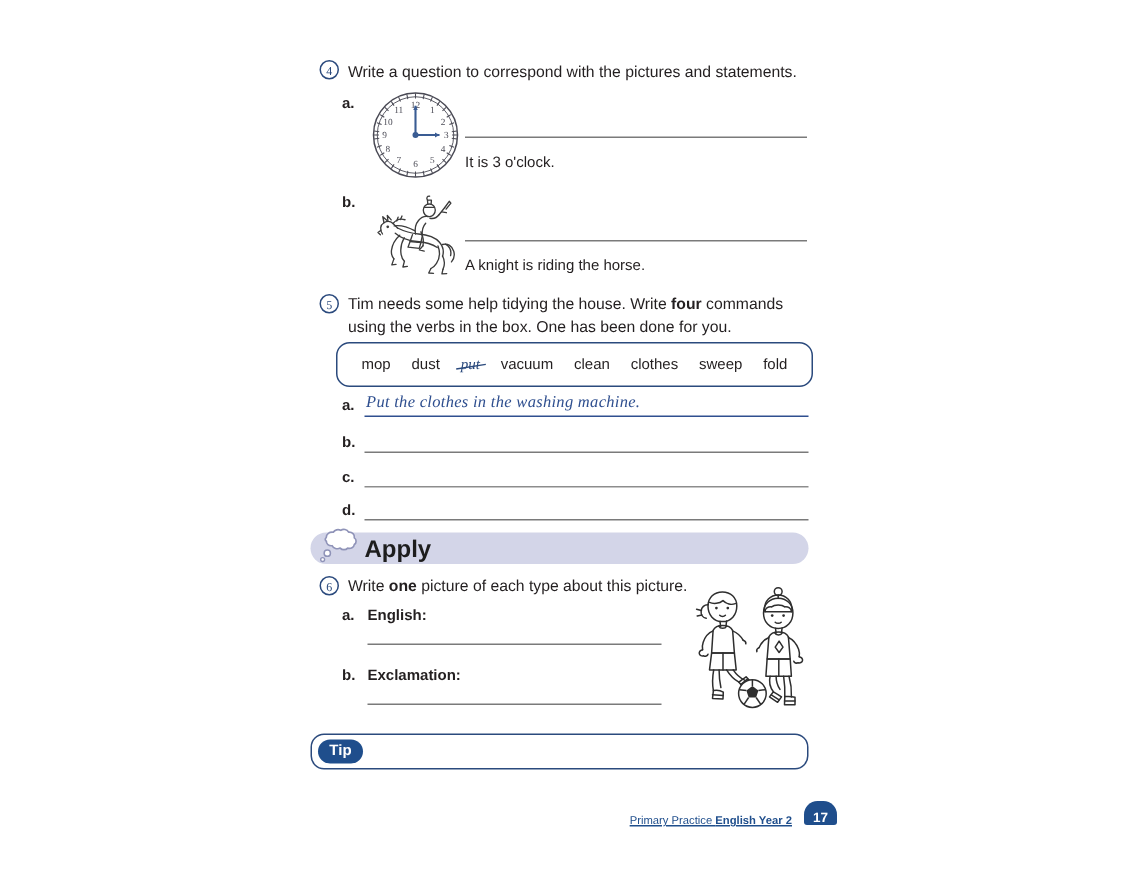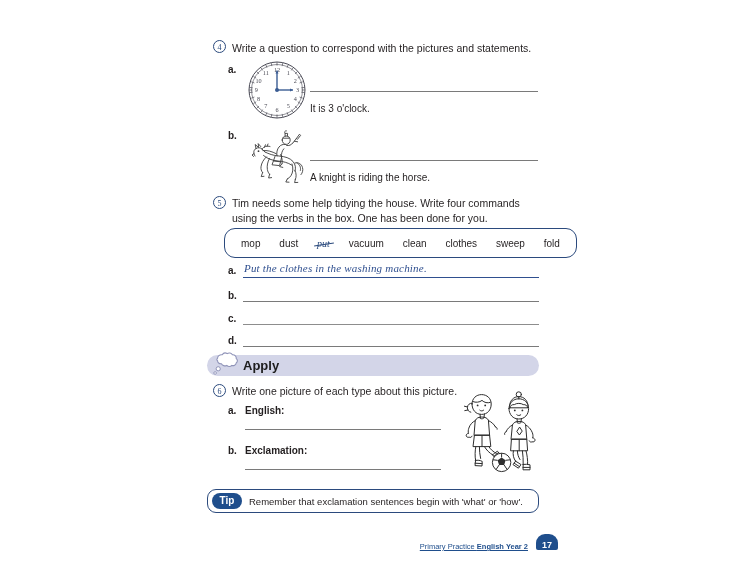--- a/index.html
+++ b/index.html
@@ -25,21 +25,21 @@
     text-align:center;
     font-family:"Liberation Serif", serif;
     box-sizing:border-box;
   }
   .qtext{
     position:absolute;
     font-size:10.5px;
     line-height:15px;
     color:#231f20;
   }
-  .qtext b{font-weight:normal;}
+  .qtext b{font-weight:bold;}
 
   .sublabel{
     position:absolute;
     font-size:10px;
     font-weight:bold;
     color:#231f20;
   }
 
   .rule{
     position:absolute;
@@ -102,21 +102,21 @@
   .rule.blue{background:#2f4f8f;}
 
   
   .apply-banner{
     position:absolute;
     background:#d3d5e8;
     border-radius:11px;
   }
   .apply-label{
     position:absolute;
-    font-size:13px;
+    font-size:16px;
     font-weight:bold;
     color:#1d1d1d;
   }
 
   
   .tipbox{
     position:absolute;
     border:1.1px solid #2b4a7d;
     border-radius:9px;
     box-sizing:border-box;
@@ -290,21 +290,21 @@
 
   <div class="rule" style="left:310px;top:160px;width:228px;"></div>
   <div class="statement" style="left:310px;top:172px;">A knight is riding the horse.</div>
 
   <div class="qnum" style="left:213px;top:196px;">5</div>
   <div class="qtext" style="left:232px;top:196px;width:300px;">
     <span>Tim needs some help tidying the house. Write </span><b>four</b><span> commands using the</span>
     <span>verbs in the box. One has been done for you.</span>
   </div>
 
-  <div class="wordbank" style="left:224px;top:228px;width:353px;height:30px;border-radius:11px;">
+  <div class="wordbank" style="left:224px;top:228px;width:318px;height:30px;">
     <div class="wordbank-inner">
       <span class="word">mop</span>
       <span class="word">dust</span>
       <span class="word struck">put</span>
       <span class="word">vacuum</span>
       <span class="word">clean</span>
       <span class="word">clothes</span>
       <span class="word">sweep</span>
       <span class="word">fold</span>
     </div>
@@ -424,20 +424,19 @@
         <path d="M54.2 69.8 L49.6 70.3" stroke="#2e2e2e" stroke-width="1"></path>
         <path d="M51.2 79.6 L48.1 75" stroke="#2e2e2e" stroke-width="1"></path>
         <path d="M40 79.6 L43.1 75" stroke="#2e2e2e" stroke-width="1"></path>
         <path d="M37 69.8 L41.6 70.3" stroke="#2e2e2e" stroke-width="1"></path>
       </g>
     </svg>
   </div>
 
   <div class="tipbox" style="left:207px;top:489px;width:332px;height:24px;"></div>
   <div class="tip-badge" style="left:212px;top:493px;width:30px;height:16px;line-height:16px;">Tip</div>
-  <div class="tip-text" style="left:249px;top:496px;">Remember that exclamation sentences begin with 'what' or 'how'.</div>
 
   <div class="footer-text" style="left:400px;top:542px;width:128px;">
     <span>Primary Practice </span><b>English Year 2</b>
   </div>
   <div class="page-tab" style="left:536px;top:534px;width:22px;height:16px;">17</div>
 
 </div>
 
 </body></html>

